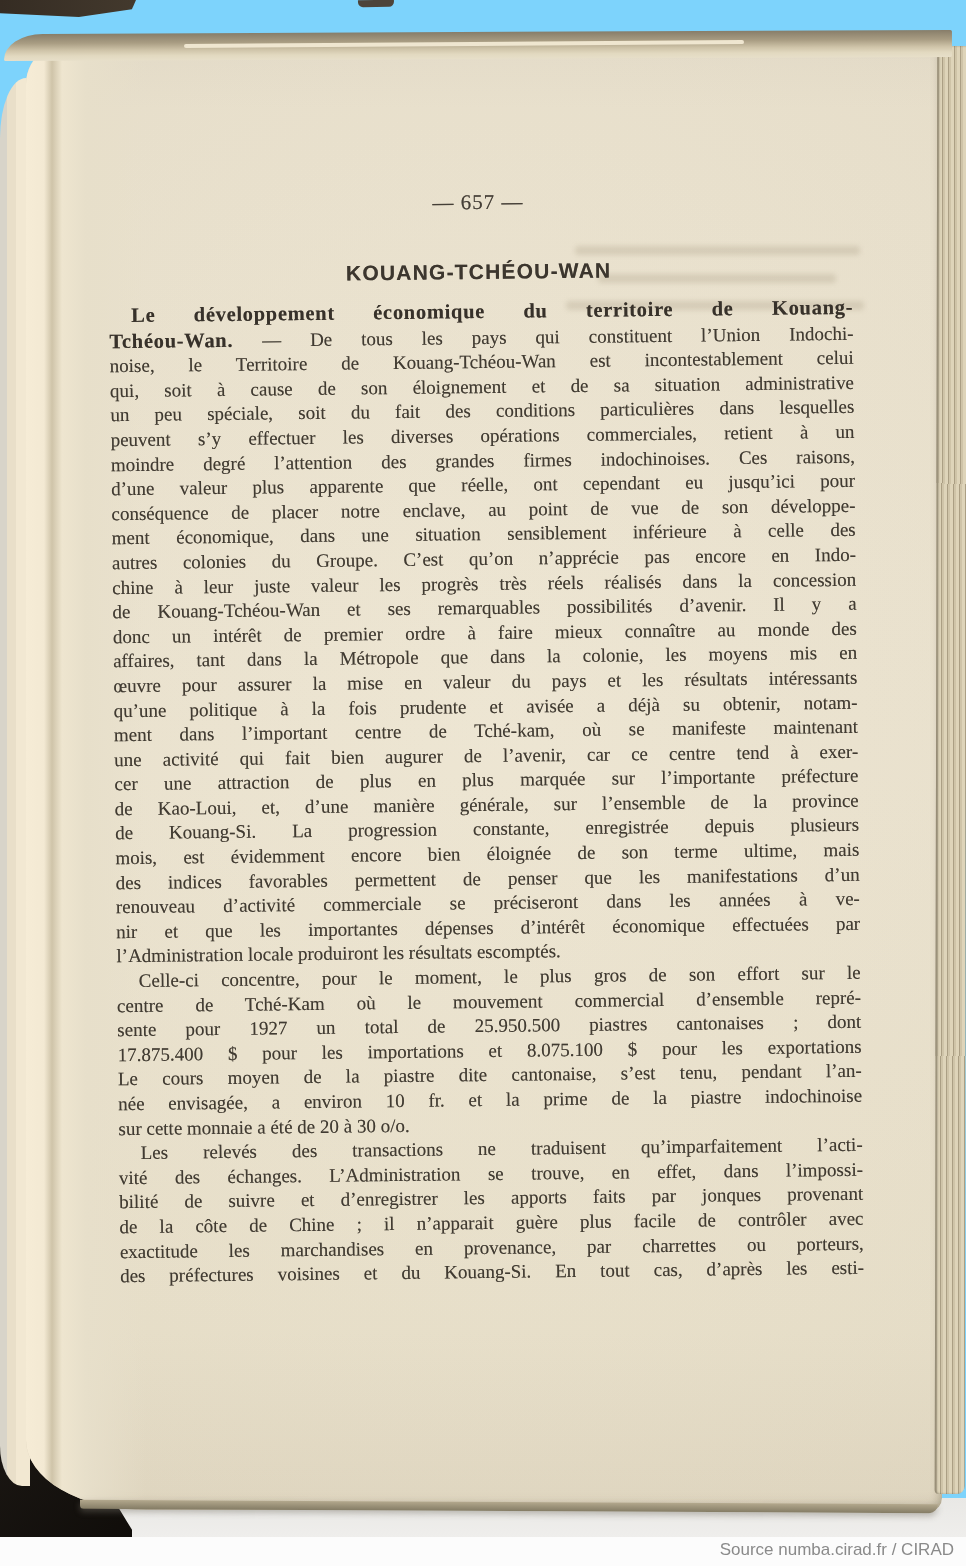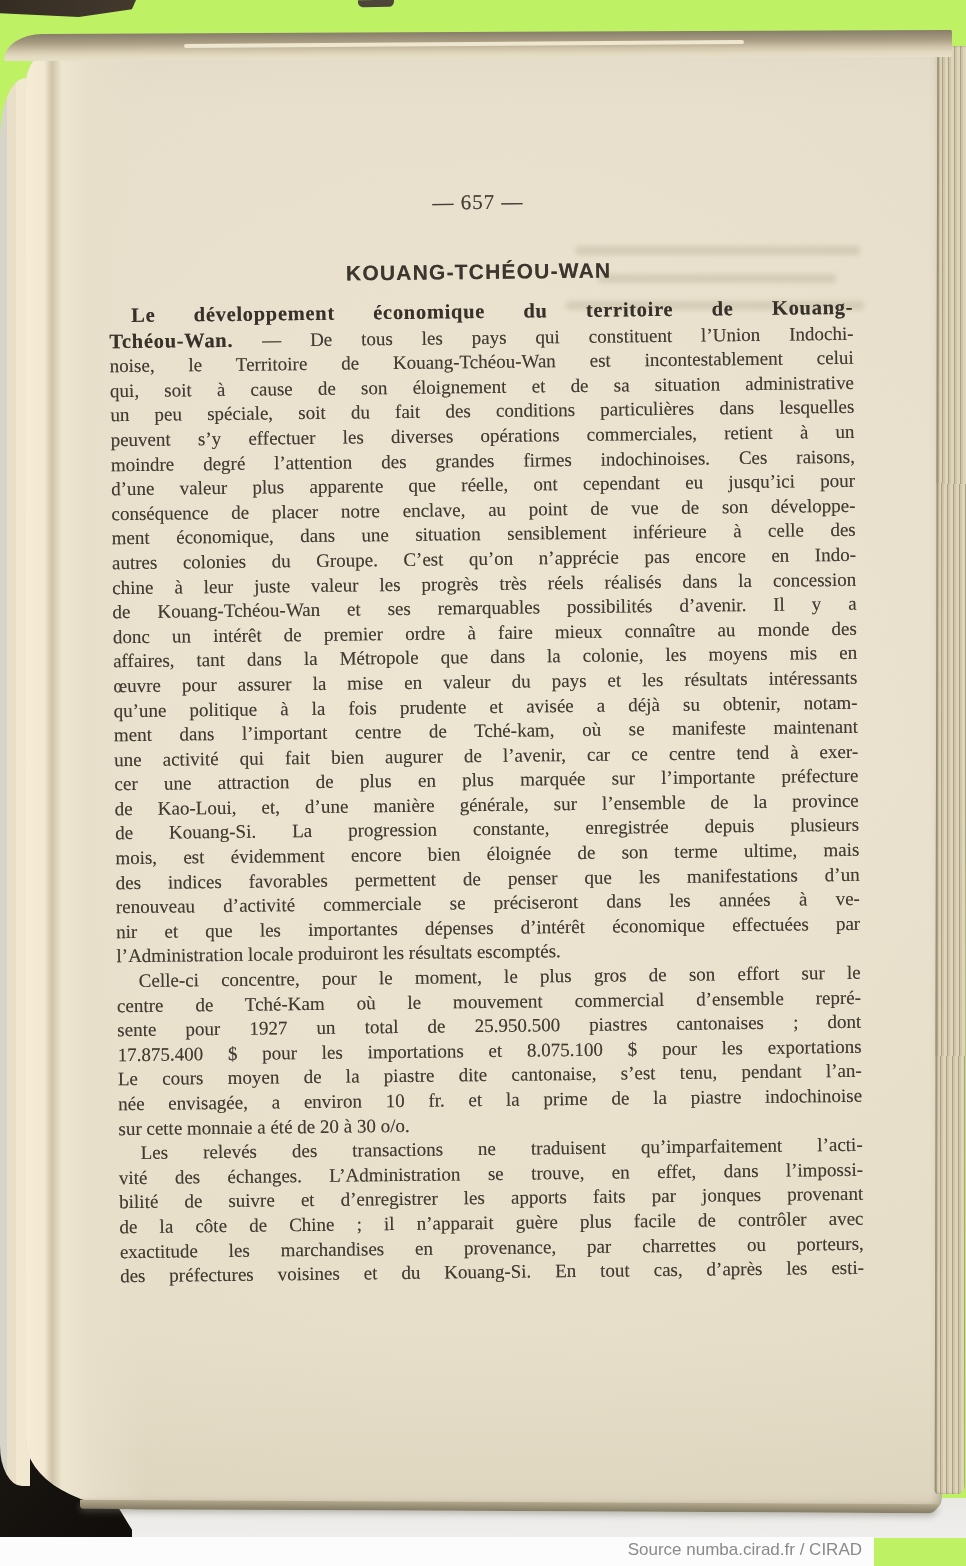--- a/index.html
+++ b/index.html
@@ -1,18 +1,18 @@
 <!DOCTYPE html>
 <html><head>
 <meta charset="utf-8">
 <style>
   html,body { margin:0; padding:0; background:#ffffff; }
   .scan {
     position:relative; width:966px; height:1566px; overflow:hidden;
-    background:#bef264;
+    background:#7dd3fc;
     font-family:"Liberation Serif", serif;
   }
   
   .bed-strip { position:absolute; left:0; top:1498px; width:966px; height:40px;
     background:linear-gradient(180deg,#e9e8e5,#efeeec); z-index:1; }
   
   .cover-corner { position:absolute; left:0; top:1418px; width:132px; height:119px; z-index:2;
     background:linear-gradient(135deg,#1b1713,#100d0a);
     clip-path:polygon(0 7%,21% 22%,47% 40%,70% 57%,89% 74%,100% 94%,100% 100%,0 100%); }
   
@@ -73,21 +73,21 @@
     font-family:"Liberation Sans", sans-serif; font-weight:700; font-size:21px;
     letter-spacing:1.2px; color:#3c362e; text-shadow:0 0 .5px rgba(60,54,46,.6); }
   .body { margin-top:15px; padding-left:6px; width:744px;
     font-size:19px; line-height:24.6px; color:#413b32;
     text-shadow:0 0 .5px rgba(65,59,50,.5); }
   .line { white-space:normal; }
   .line.j { text-align:justify; text-align-last:justify; }
   .line.indent { padding-left:22px; }
   .line b { font-weight:700; letter-spacing:.7px; font-size:20.5px; color:#37312a; }
   
-  .footer-band { position:absolute; left:0; top:1537px; width:874px; height:29px; z-index:12;
+  .footer-band { position:absolute; left:0; top:1537px; width:966px; height:29px; z-index:12;
     background:#fcfcfc; }
   .source { position:absolute; right:12px; top:3px;
     font-family:"Liberation Sans", sans-serif; font-size:17px; color:#8a8a8a; }
 </style>
 </head>
 <body>
 
 <div class="scan">
   <div class="bed-strip"></div>
   <div class="cover-corner"></div>

